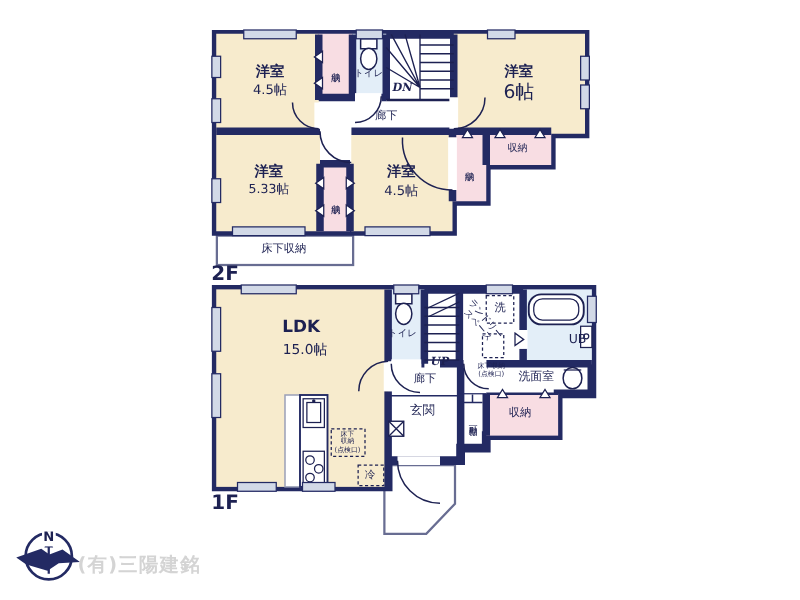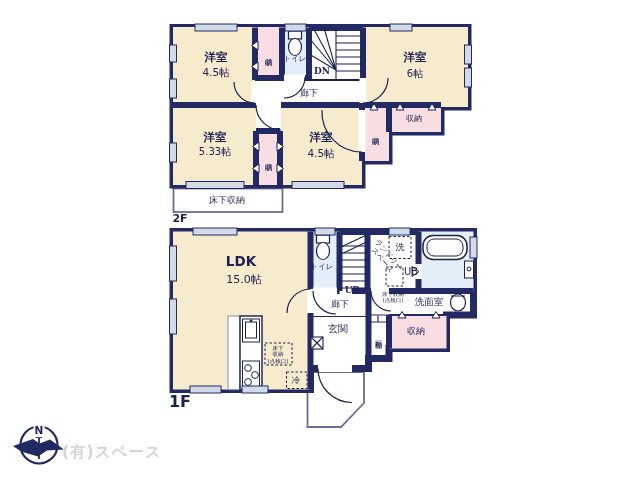--- a/index.html
+++ b/index.html
@@ -2,21 +2,21 @@
 <html><head>
 <meta charset="utf-8">
 <style>
   html,body{margin:0;padding:0;background:#fff;}
   #canvas{position:relative;width:512px;height:480px;background:#fff;overflow:hidden;
           font-family:"DejaVu Sans",sans-serif;}
   svg{position:absolute;left:0;top:0;}
   .lbl{position:absolute;transform:translate(-50%,-50%);color:#1d2152;
        white-space:nowrap;line-height:1.12;text-align:center;}
   .b{font-weight:bold;}
-  .it{font-family:"DejaVu Serif",serif;font-weight:bold;}
+  .it{font-family:"DejaVu Serif",serif;font-style:italic;font-weight:bold;}
   .vtext{writing-mode:vertical-rl;text-orientation:upright;letter-spacing:1px;}
   .diag{transform:translate(-50%,-50%) rotate(50deg);}
   .tiny{font-size:5.5px;line-height:1.15;}
   .watermark{position:absolute;transform:translate(0,-50%);font-weight:bold;
              letter-spacing:1px;color:#d4d4d4;}
   .nlabel{background:#fff;padding:0 1px;}
 </style>
 </head>
 <body>
 
@@ -214,58 +214,58 @@
     <circle cx="39" cy="445" r="18.5" fill="none" stroke="#232a63" stroke-width="2.2"></circle>
     <path d="M39,436 V459" stroke="#232a63" stroke-width="1.8"></path>
     <path d="M39,429.5 L35.5,438 H42.5 Z" fill="#232a63"></path>
     <path d="M13,446 L33,439 L39.5,443.5 L50,439.5 L64,449.5 L47,450.5 L38,456.5 L21,451.5 Z" fill="#232a63"></path>
   </g>
 </svg>
 
 <div class="lbl b" style="left:216px;top:57px;font-size:11.5px">洋室</div>
 <div class="lbl" style="left:216px;top:73px;font-size:10.5px">4.5帖</div>
 <div class="lbl b" style="left:415px;top:57px;font-size:11.5px">洋室</div>
-<div class="lbl" style="left:415px;top:74px;font-size:10px">6帖</div>
+<div class="lbl" style="left:415px;top:74px;font-size:15px">6帖</div>
 <div class="lbl b" style="left:215px;top:137px;font-size:11.5px">洋室</div>
 <div class="lbl" style="left:215px;top:152px;font-size:10px">5.33帖</div>
 <div class="lbl b" style="left:321px;top:137px;font-size:11.5px">洋室</div>
 <div class="lbl" style="left:321px;top:154px;font-size:10.5px">4.5帖</div>
 <div class="lbl vtext" style="left:268px;top:53px;font-size:7.5px">収納</div>
 <div class="lbl" style="left:295px;top:59px;font-size:7.5px">トイレ</div>
 <div class="lbl it" style="left:322px;top:71px;font-size:9px">DN</div>
 <div class="lbl" style="left:309px;top:93px;font-size:9px">廊下</div>
 <div class="lbl vtext" style="left:268px;top:158px;font-size:7.5px">収納</div>
 <div class="lbl vtext" style="left:375px;top:132px;font-size:7.5px">収納</div>
 <div class="lbl" style="left:414px;top:119px;font-size:8px">収納</div>
 <div class="lbl" style="left:227px;top:200px;font-size:9px">床下収納</div>
-<div class="lbl b" style="left:180px;top:219px;font-size:11px">2F</div>
+<div class="lbl b" style="left:180px;top:219px;font-size:16px">2F</div>
 
 <div class="lbl b" style="left:241px;top:262px;font-size:13.5px">LDK</div>
 <div class="lbl" style="left:244px;top:280px;font-size:11px">15.0帖</div>
 <div class="lbl" style="left:322px;top:267px;font-size:7.5px">トイレ</div>
 <div class="lbl it" style="left:352px;top:290px;font-size:9px">UP</div>
 <div class="lbl" style="left:340px;top:304px;font-size:9px">廊下</div>
 <div class="lbl diag" style="left:385px;top:258px;font-size:7.5px">
   <div>ランドリー</div>
   <div>スペース</div>
 </div>
 <div class="lbl" style="left:400px;top:247px;font-size:9px">洗</div>
-<div class="lbl" style="left:411px;top:272px;font-size:10px">UB</div>
+<div class="lbl" style="left:462px;top:272px;font-size:10px">UB</div>
 <div class="lbl" style="left:429px;top:302px;font-size:9.5px">洗面室</div>
 <div class="lbl tiny" style="left:393px;top:297px">
   <div>床下収納</div>
   <div>(点検口)</div>
 </div>
 <div class="lbl tiny" style="left:278px;top:354px">
   <div>床下</div>
   <div>収納</div>
   <div>(点検口)</div>
 </div>
 <div class="lbl" style="left:416px;top:331px;font-size:9px">収納</div>
 <div class="lbl vtext" style="left:377px;top:336px;font-size:7px">可動棚</div>
 <div class="lbl" style="left:338px;top:329px;font-size:10px">玄関</div>
 <div class="lbl" style="left:296px;top:381px;font-size:8.5px">冷</div>
 <div class="lbl b" style="left:180px;top:402px;font-size:16px">1F</div>
 
 <div class="lbl b nlabel" style="left:39px;top:431px;font-size:10.5px">N</div>
-<div class="watermark" style="left:62px;top:452px;font-size:15.5px">(有)スペース</div>
+<div class="watermark" style="left:62px;top:452px;font-size:15.5px">(有)三陽建銘</div>
 
 </div>
 
 </body></html>

